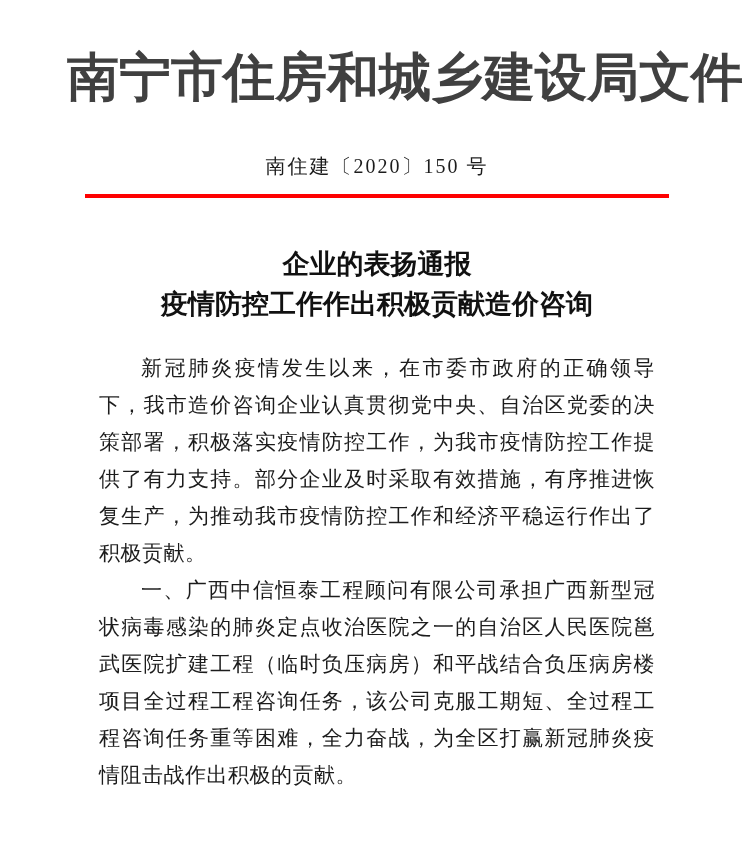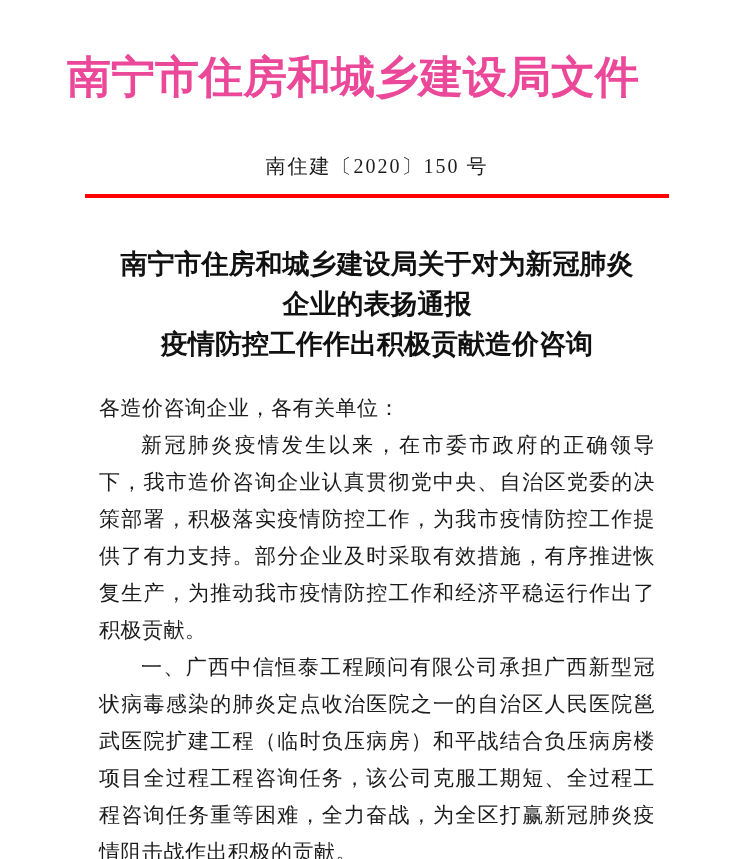--- a/index.html
+++ b/index.html
@@ -12,25 +12,26 @@
     width: 754px;
     height: 859px;
     background: #ffffff;
     overflow: hidden;
     font-family: "Liberation Serif", "DejaVu Serif", serif;
     color: #1c1c1c;
   }
   .letterhead {
     margin: 52px auto 0;
     width: 620px;
-    font-size: 44px;
+    text-align: center;
+    font-size: 52px;
     line-height: 52px;
     font-weight: bold;
     letter-spacing: 0px;
-    color: #ec4899;
+    color: #404040;
     white-space: nowrap;
   }
   .doc-number {
     margin: 48px auto 12px;
     text-align: center;
     font-size: 20px;
     line-height: 28px;
     letter-spacing: 2px;
     color: #1c1c1c;
   }
@@ -73,24 +74,22 @@
 
 <div class="page">
 
   <div class="letterhead">南宁市住房和城乡建设局文件</div>
 
   <div class="doc-number">南住建〔2020〕150 号</div>
 
   <div class="red-rule"></div>
 
   <div class="doc-title">
-    <div>南宁市住房和城乡建设局关于对为新冠肺炎</div>
     <div>企业的表扬通报</div>
     <div>疫情防控工作作出积极贡献造价咨询</div>
   </div>
 
   <div class="body-text">
-    <p>各造价咨询企业，各有关单位：</p>
     <p class="indented">新冠肺炎疫情发生以来，在市委市政府的正确领导下，我市造价咨询企业认真贯彻党中央、自治区党委的决策部署，积极落实疫情防控工作，为我市疫情防控工作提供了有力支持。部分企业及时采取有效措施，有序推进恢复生产，为推动我市疫情防控工作和经济平稳运行作出了积极贡献。</p>
     <p class="indented">一、广西中信恒泰工程顾问有限公司承担广西新型冠状病毒感染的肺炎定点收治医院之一的自治区人民医院邕武医院扩建工程（临时负压病房）和平战结合负压病房楼项目全过程工程咨询任务，该公司克服工期短、全过程工程咨询任务重等困难，全力奋战，为全区打赢新冠肺炎疫情阻击战作出积极的贡献。</p>
   </div>
 
 </div>
 
 </body></html>

